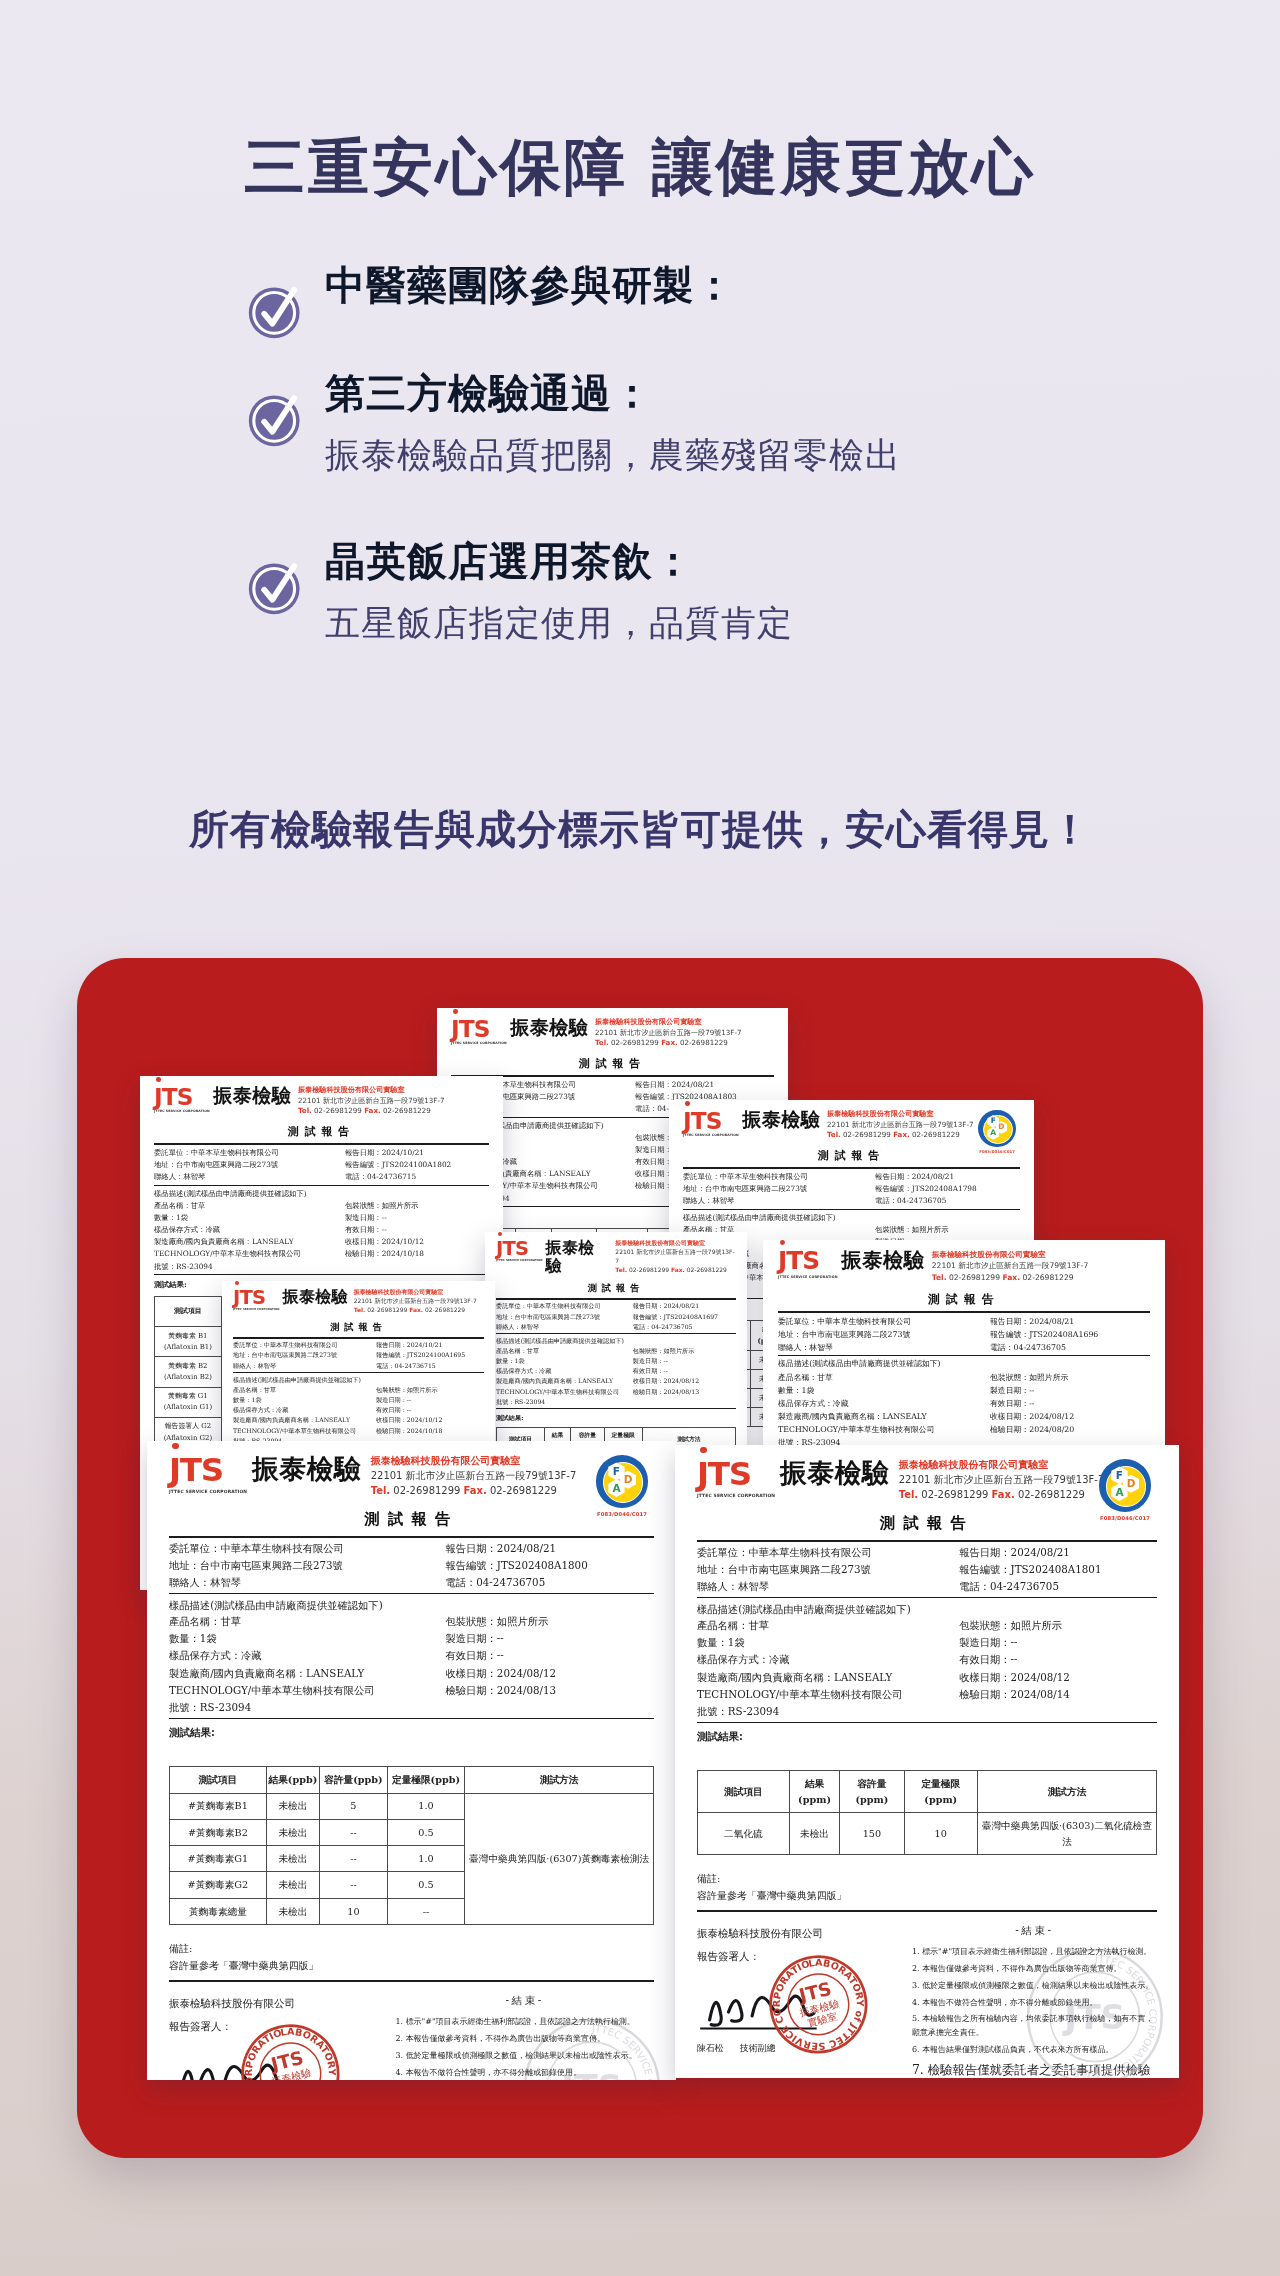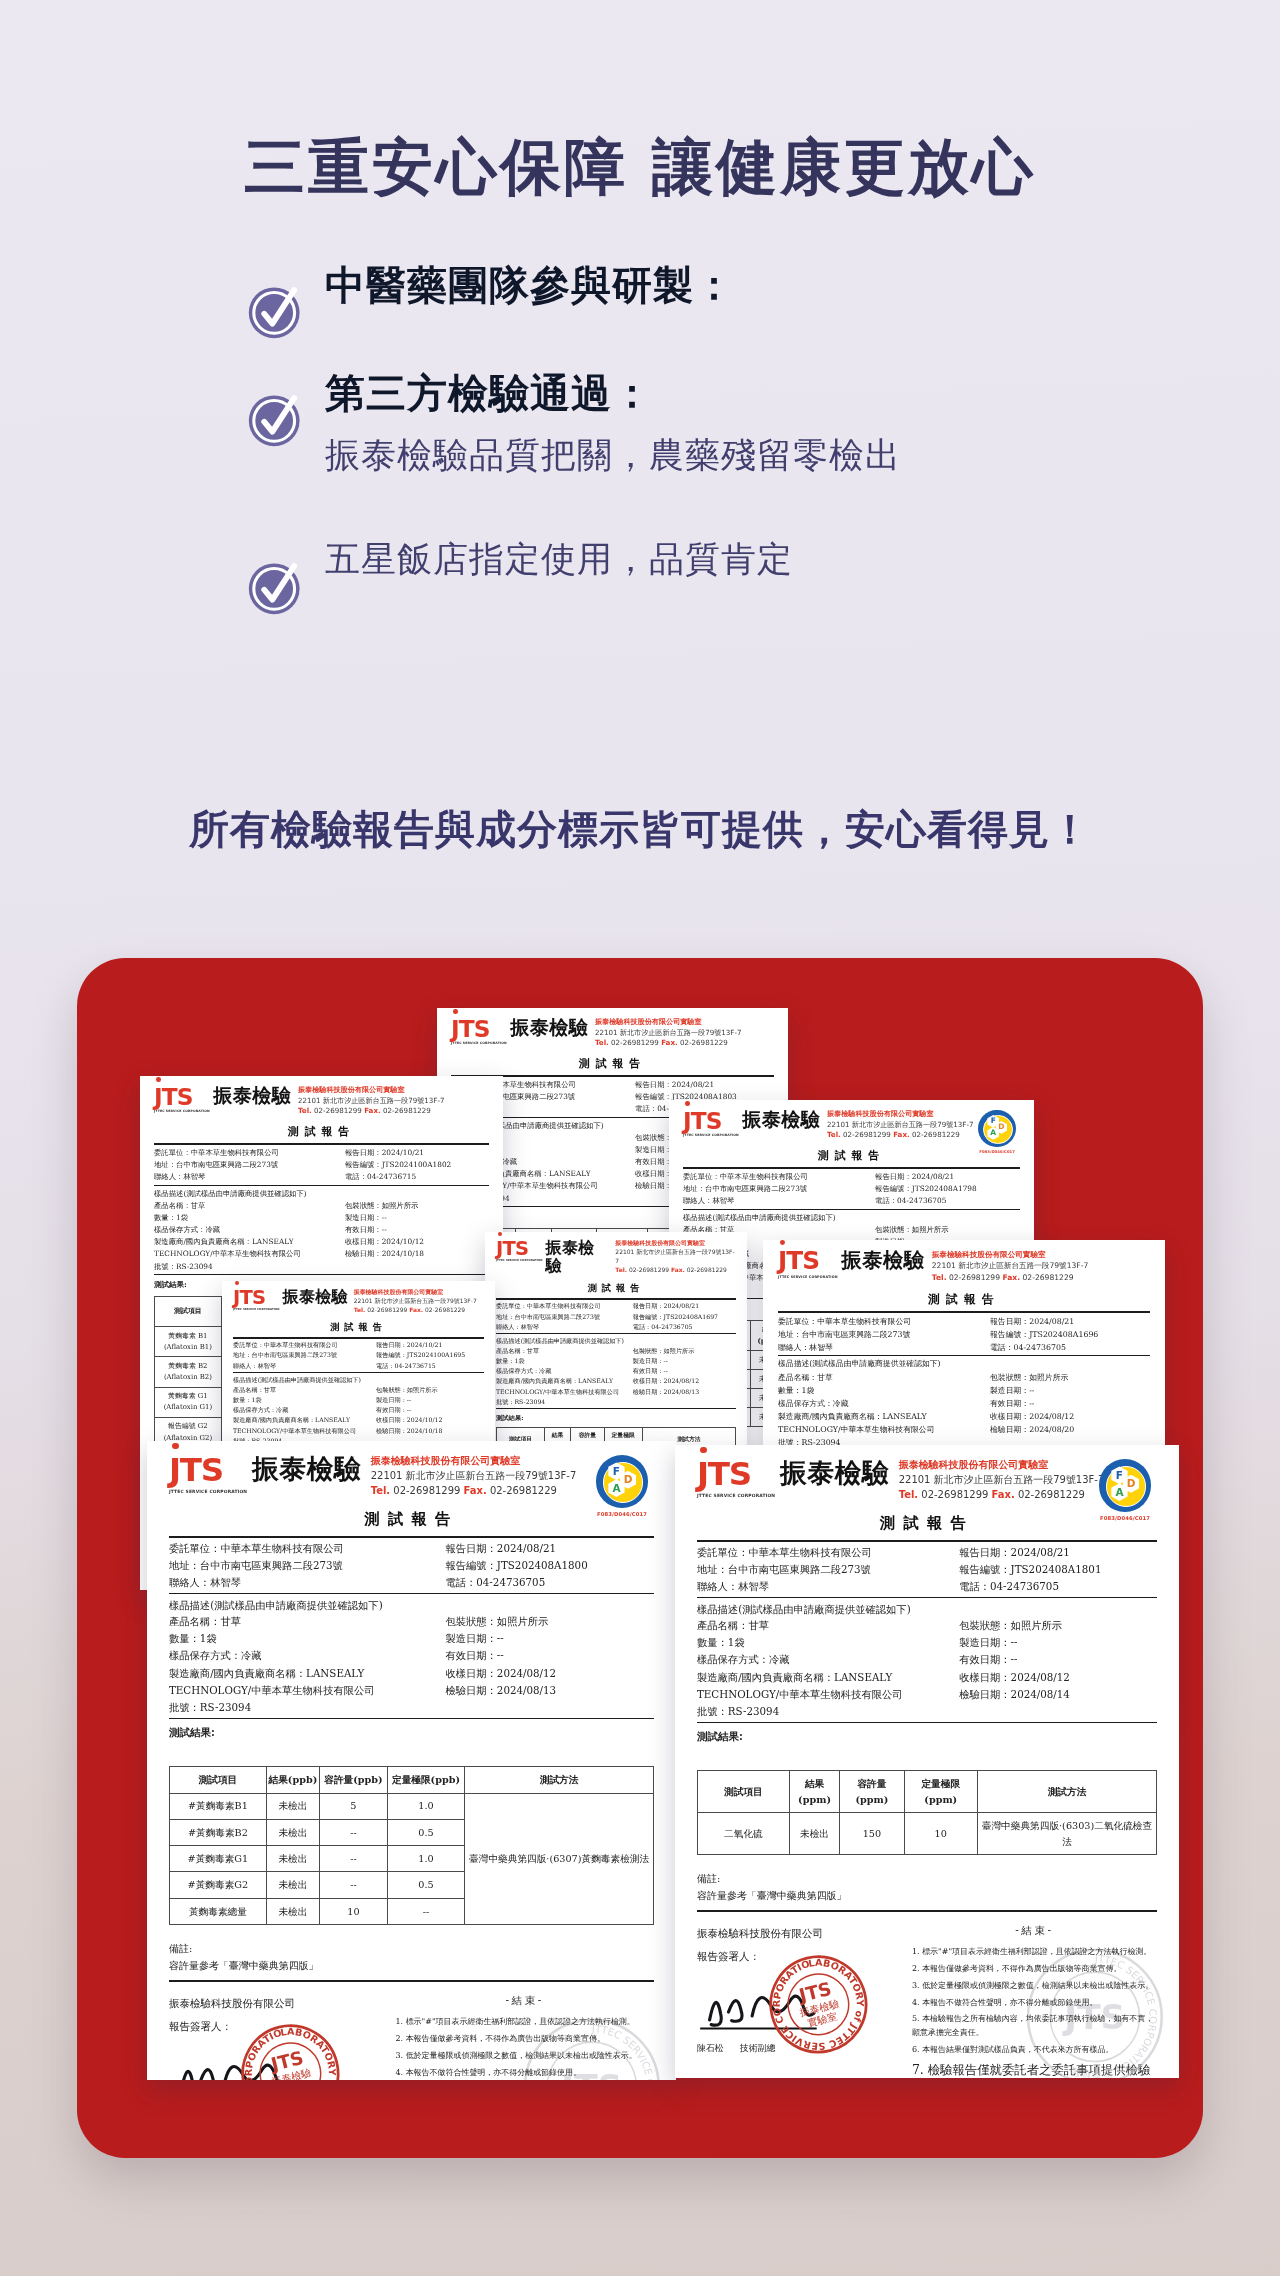--- a/index.html
+++ b/index.html
@@ -122,20 +122,21 @@
     </svg>
     <div class="bullet-heading">第三方檢驗通過：</div>
     <div class="bullet-body">振泰檢驗品質把關，農藥殘留零檢出</div>
   </div>
   <div class="bullet">
     <svg class="check" viewBox="0 0 64 64">
       <circle cx="30" cy="34" r="28" fill="#6b66a0"></circle>
       <circle cx="30" cy="34" r="22.5" fill="none" stroke="#fff" stroke-width="3.4"></circle>
       <path d="M19 35 L28 46 L52 9" stroke="#fff" stroke-width="6.4" fill="none" stroke-linecap="round" stroke-linejoin="round"></path>
     </svg>
+    <div class="bullet-heading">晶英飯店選用茶飲：</div>
     <div class="bullet-body">五星飯店指定使用，品質肯定</div>
   </div>
 </div>
 
 <div class="tagline">所有檢驗報告與成分標示皆可提供，安心看得見！</div>
 
 <div class="card" id="card">
     <div class="doc doc-sm" style="left: 360px; top: 50px; width: 323px; height: 480px; z-index: 1;">
     <div class="doc-head">
       <div class="logo-col">
@@ -351,21 +352,21 @@
             <td>--</td>
             <td>0.5</td>
           </tr>
           <tr>
             <td>黃麴毒素 G1 (Aflatoxin G1)</td>
             <td>未檢出</td>
             <td>--</td>
             <td>1.0</td>
           </tr>
           <tr>
-            <td>報告編號 G2 (Aflatoxin G2)</td>
+            <td>報告簽署人 G2 (Aflatoxin G2)</td>
             <td>未檢出</td>
             <td>--</td>
             <td>0.5</td>
           </tr>
           <tr>
             <td>黃麴毒素總量 (Total)</td>
             <td>未檢出</td>
             <td>10</td>
             <td>--</td>
           </tr>

